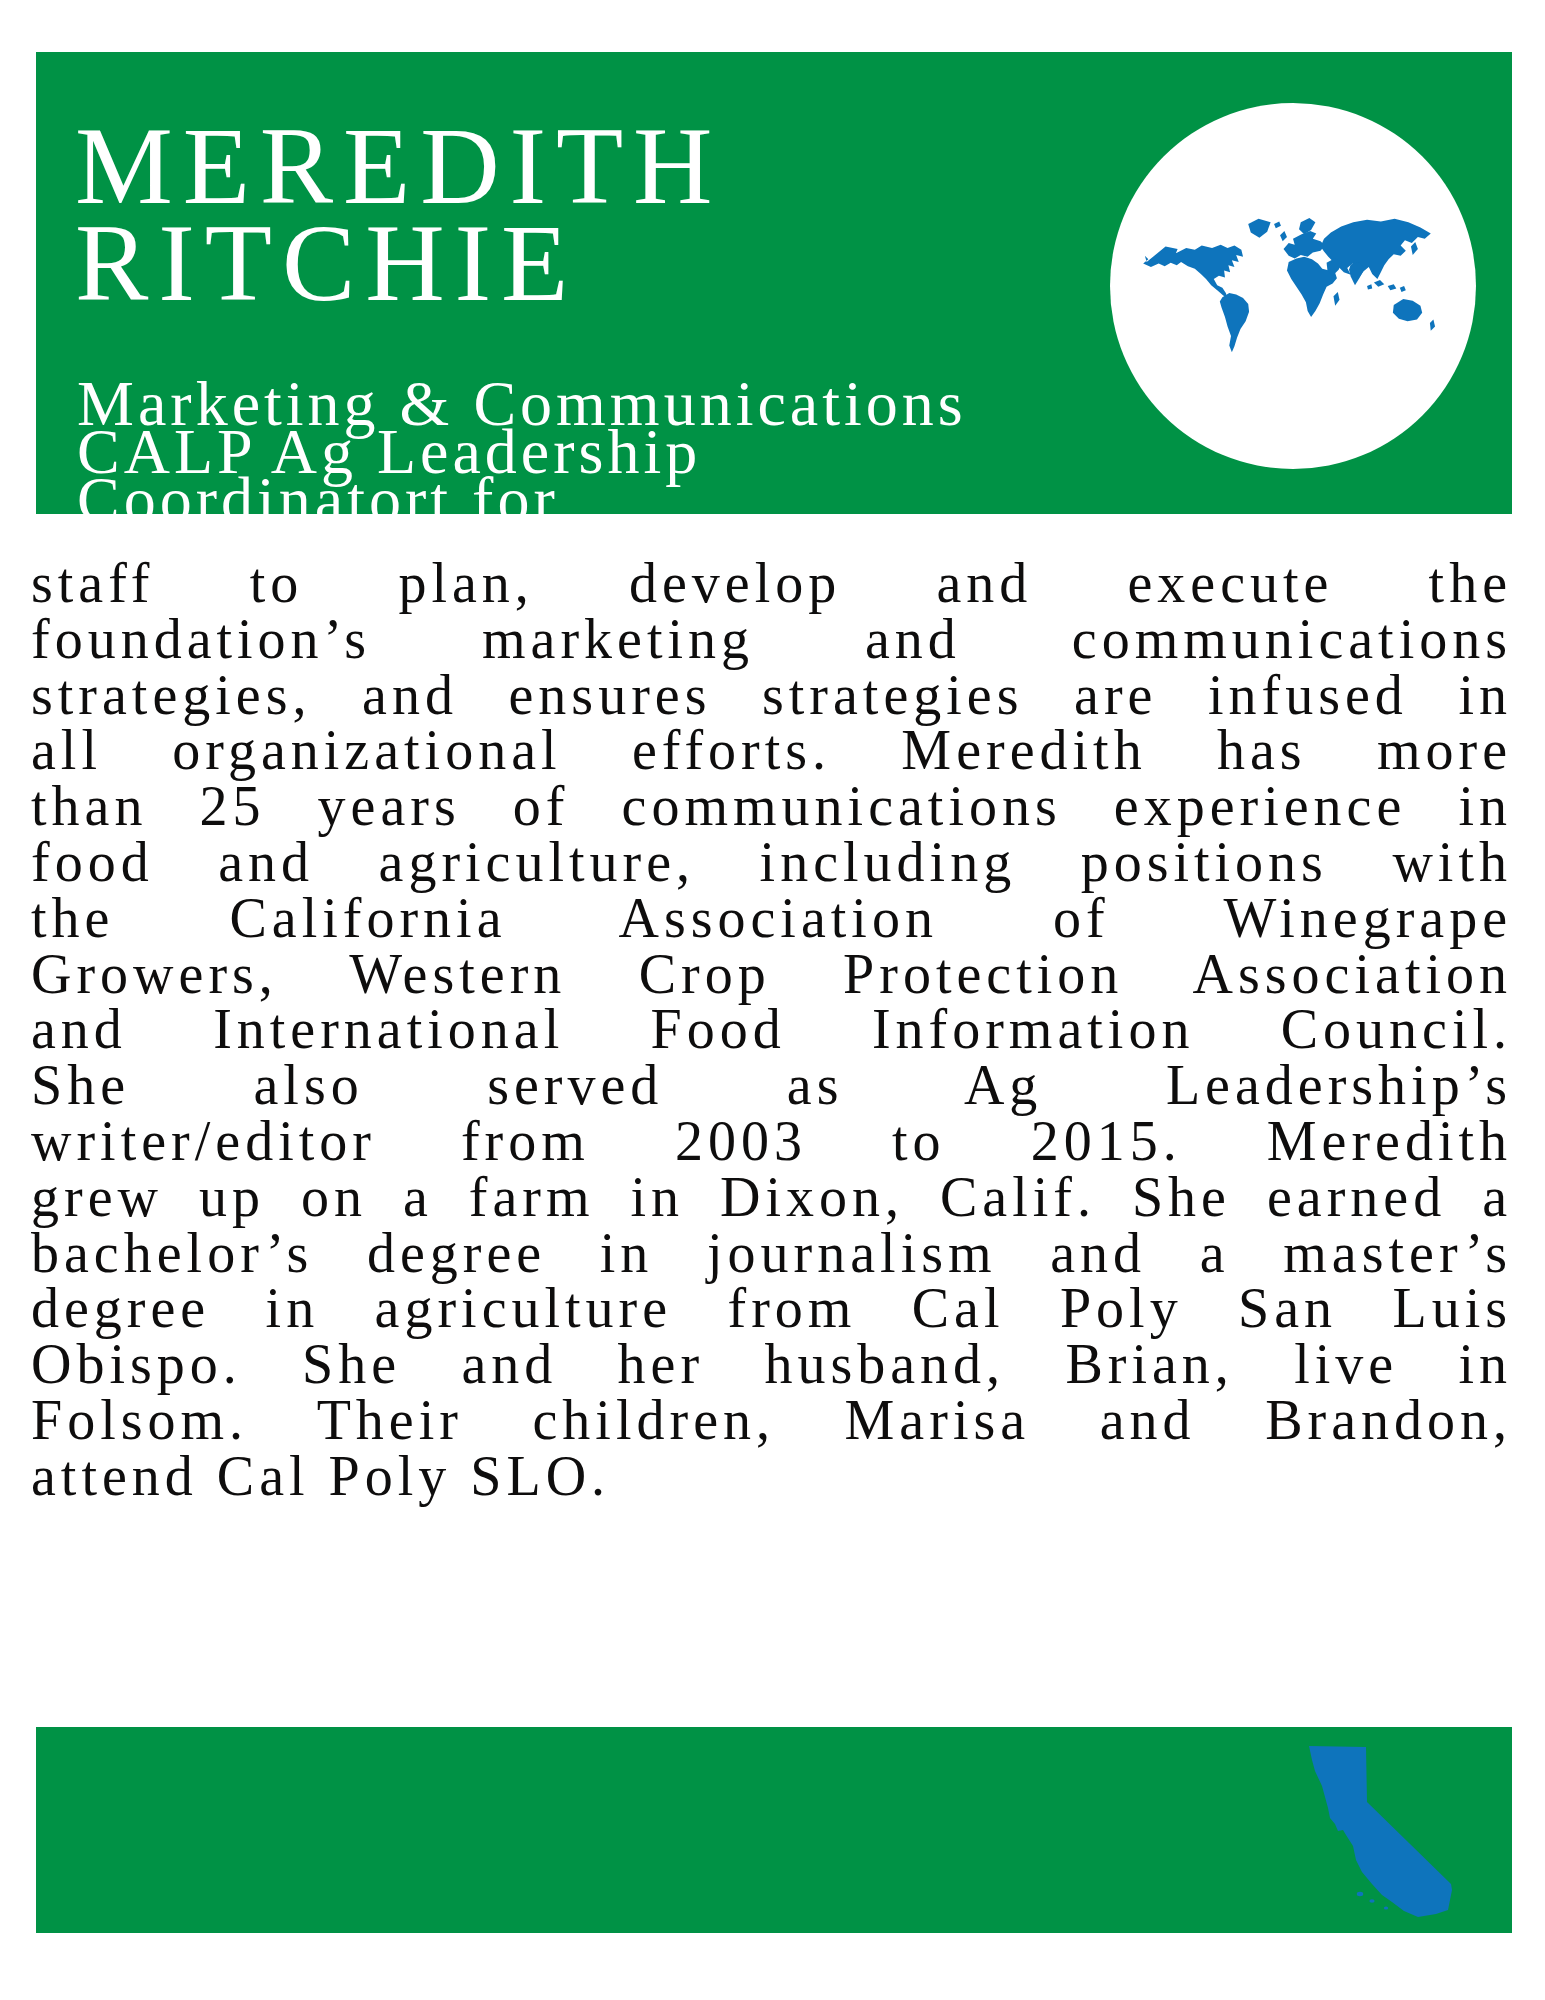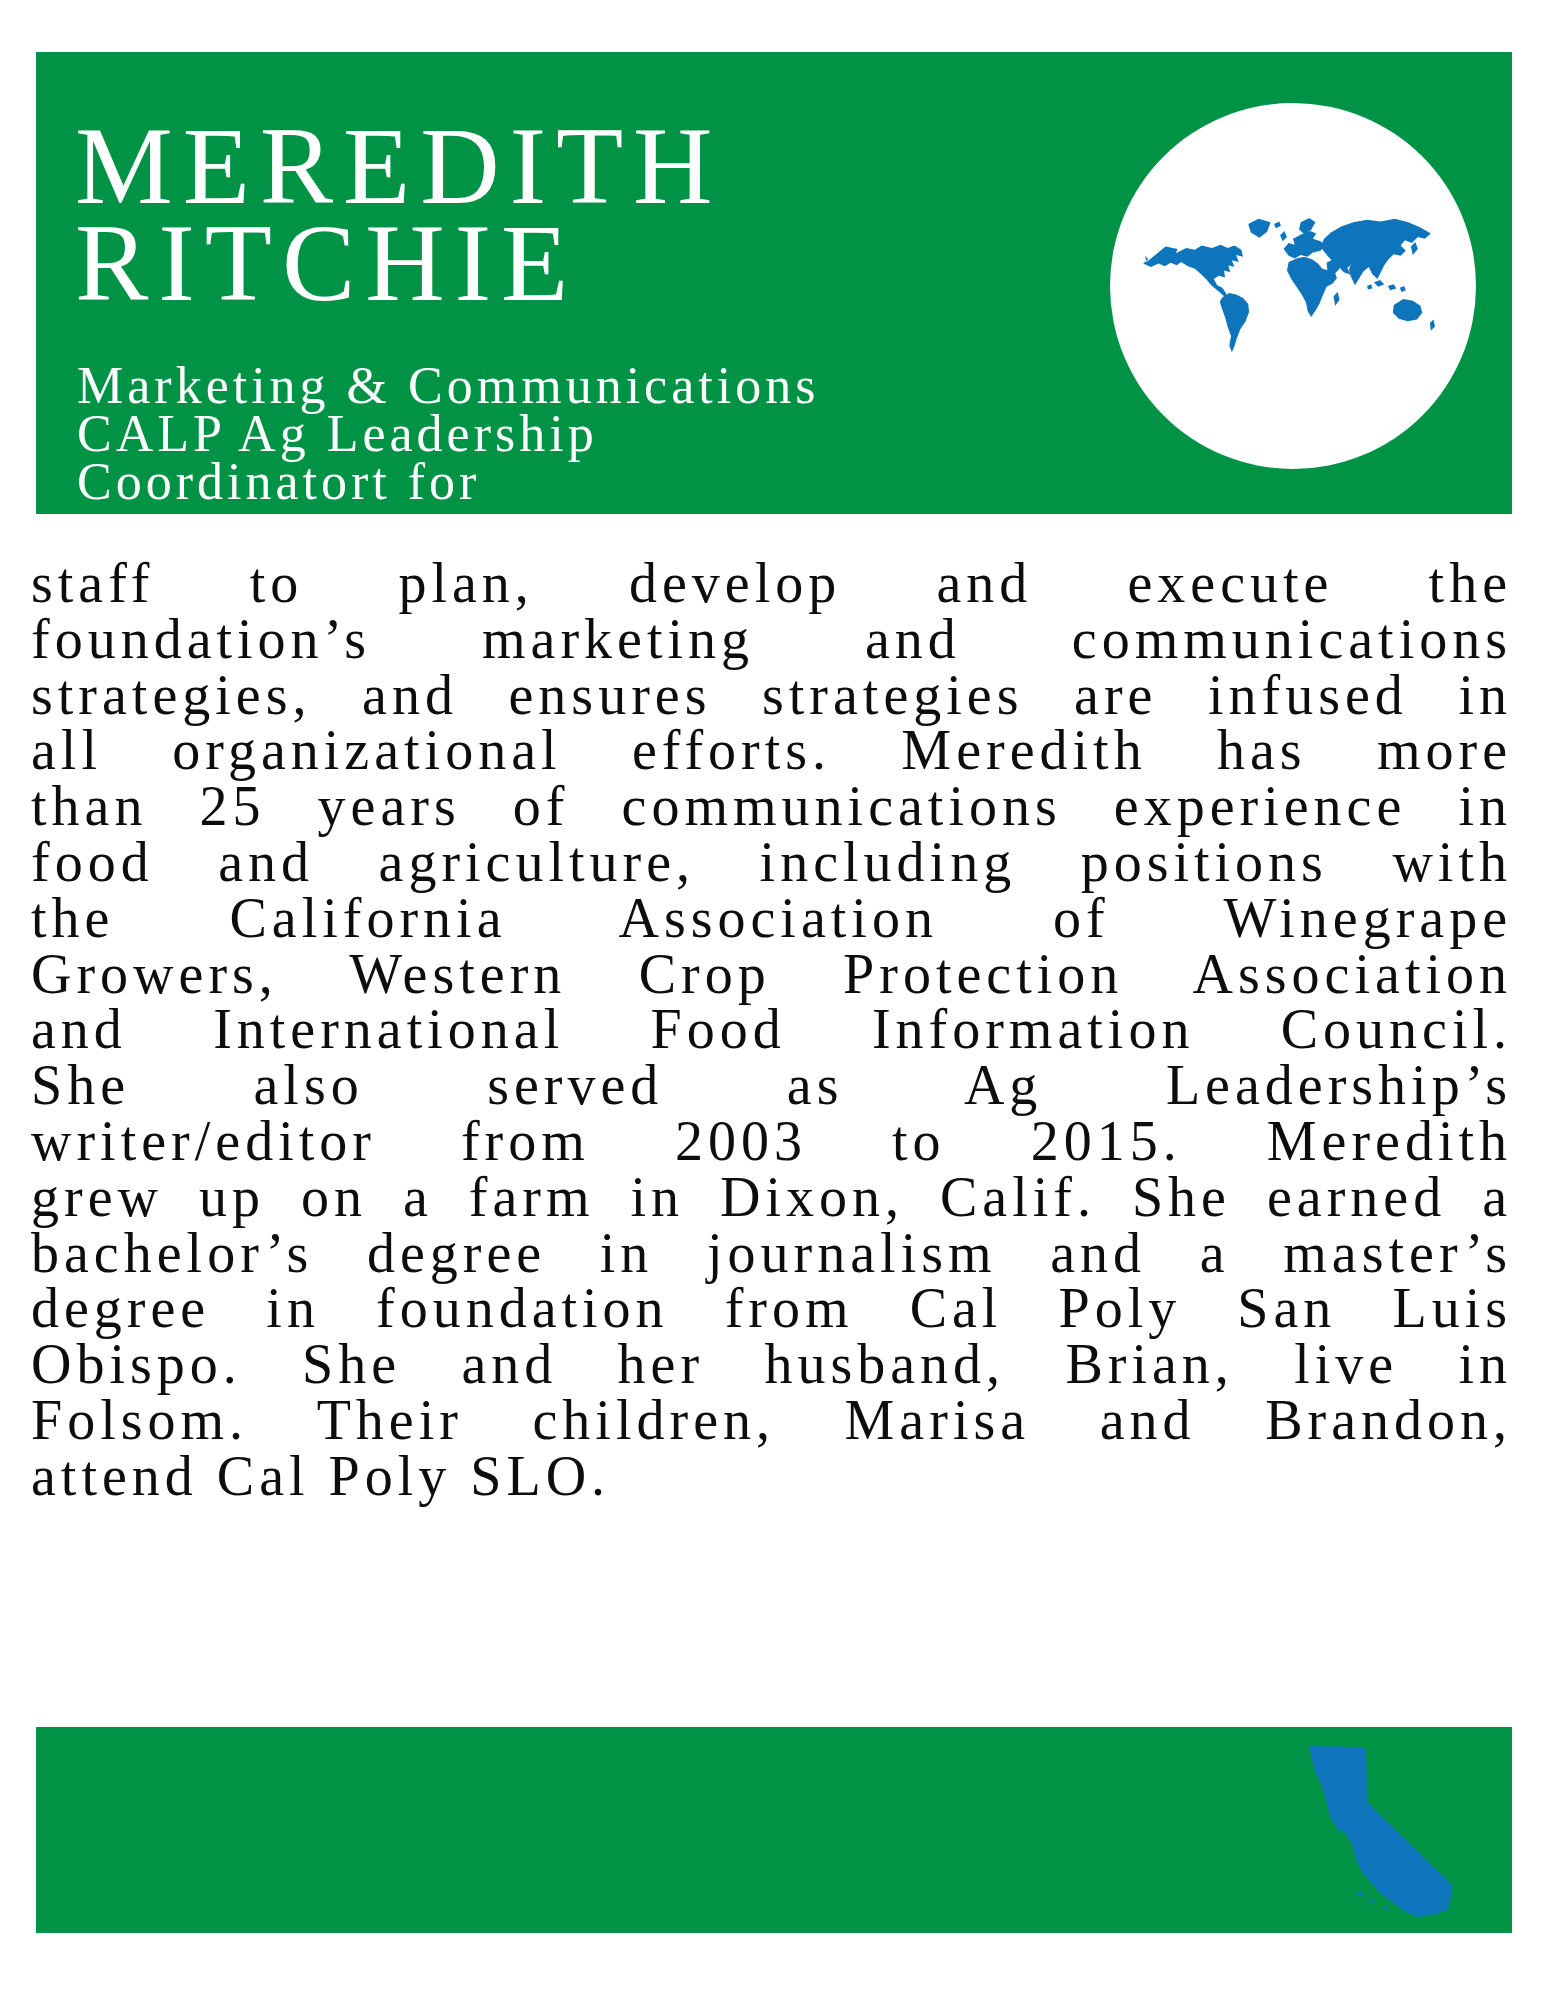--- a/index.html
+++ b/index.html
@@ -32,23 +32,23 @@
     left:39px; top:66px;
     color:var(--white);
     font-size:110px;
     line-height:97px;
     letter-spacing:0.09em;
     font-weight:400;
   }
   .title span{display:block;}
   .subtitle{
     position:absolute;
-    left:41px; top:310px;
+    left:41px; top:328px;
     color:var(--white);
-    font-size:52px;
+    font-size:64px;
     line-height:48px;
     letter-spacing:4px;
     font-weight:400;
   }
   .subtitle span{display:block;}
   .globe{
     position:absolute;
     left:1074px; top:51px;
     width:366px; height:366px;
     border-radius:50%;
@@ -160,21 +160,21 @@
       <div class="bio-line">all organizational efforts. Meredith has more</div>
       <div class="bio-line">than 25 years of communications experience in</div>
       <div class="bio-line">food and agriculture, including positions with</div>
       <div class="bio-line">the California Association of Winegrape</div>
       <div class="bio-line">Growers, Western Crop Protection Association</div>
       <div class="bio-line">and International Food Information Council.</div>
       <div class="bio-line">She also served as Ag Leadership’s</div>
       <div class="bio-line">writer/editor from 2003 to 2015. Meredith</div>
       <div class="bio-line">grew up on a farm in Dixon, Calif. She earned a</div>
       <div class="bio-line">bachelor’s degree in journalism and a master’s</div>
-      <div class="bio-line">degree in foundation from Cal Poly San Luis</div>
+      <div class="bio-line">degree in agriculture from Cal Poly San Luis</div>
       <div class="bio-line">Obispo. She and her husband, Brian, live in</div>
       <div class="bio-line">Folsom. Their children, Marisa and Brandon,</div>
       <div class="bio-line">attend Cal Poly SLO.</div>
     </div>
 
   <div class="footer">
     <svg viewBox="0 0 144 173" aria-hidden="true">
       <g class="map-fill">
         <path d="M1,2 L58,3 59,58 143,140 144,146 140,166 128,170 110,173 96,167 84,158 74,151 64,140 54,128 48,116 45,102 38,91 35,86 30,87 27,80 22,74 20,64 14,42 7,27 4,16 Z"></path>
         <ellipse cx="52" cy="150" rx="3.2" ry="2.2"></ellipse>

